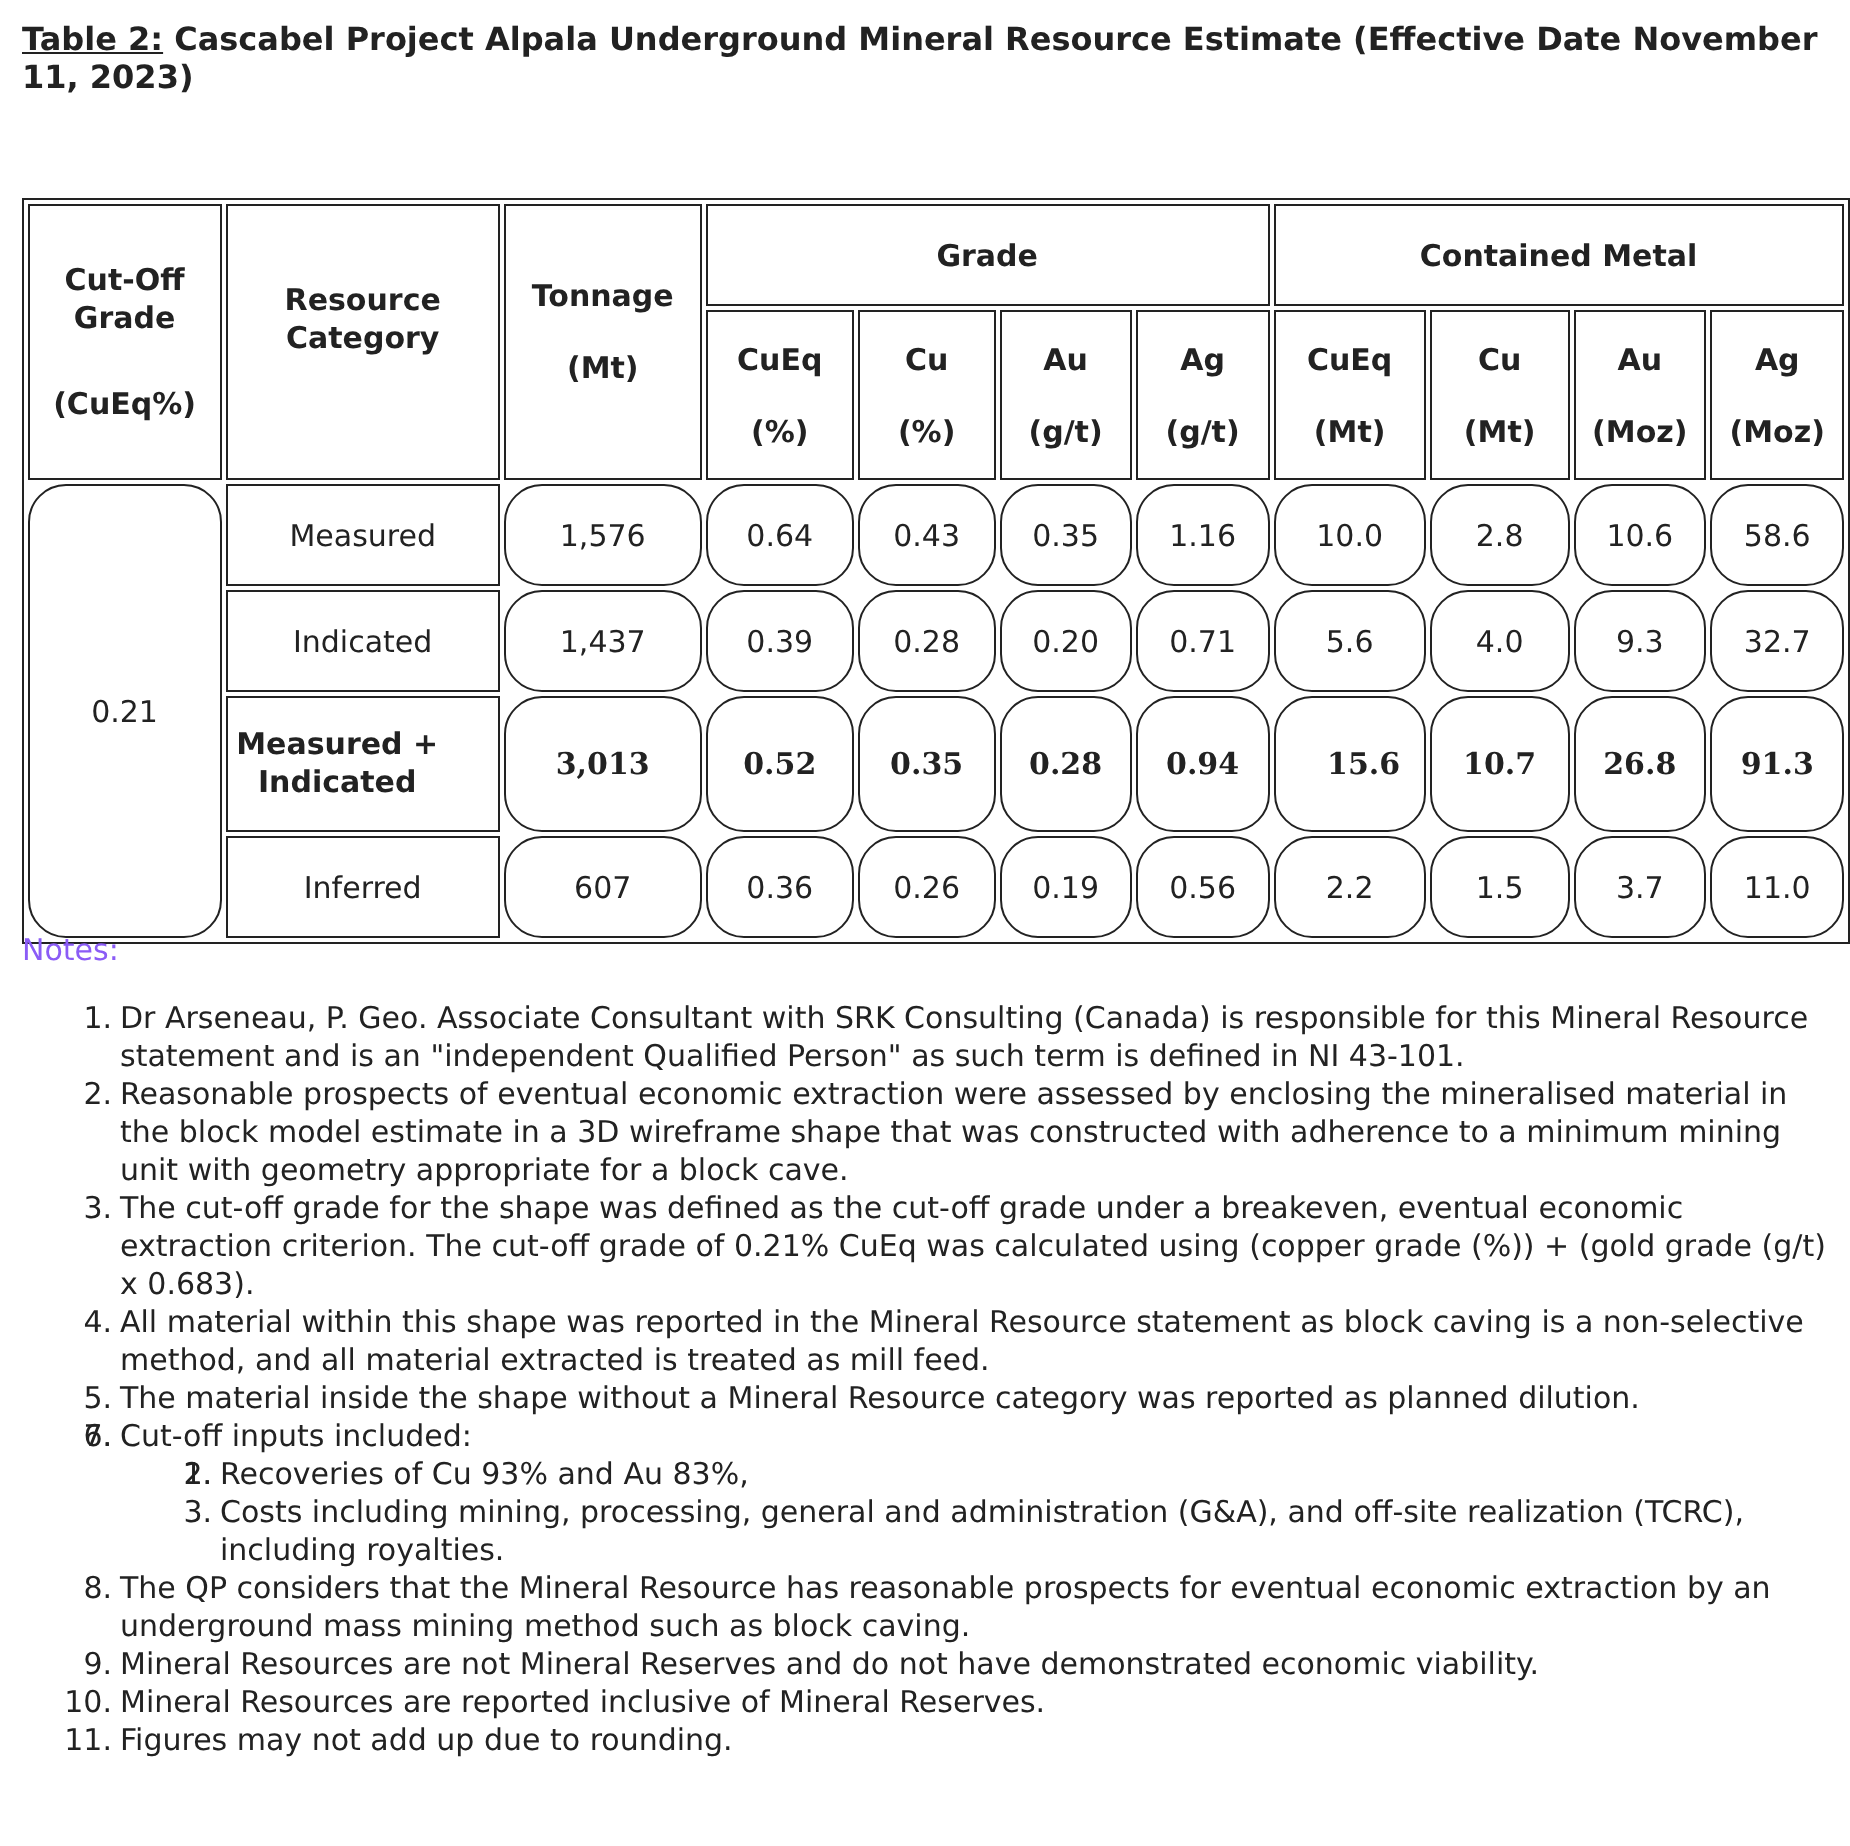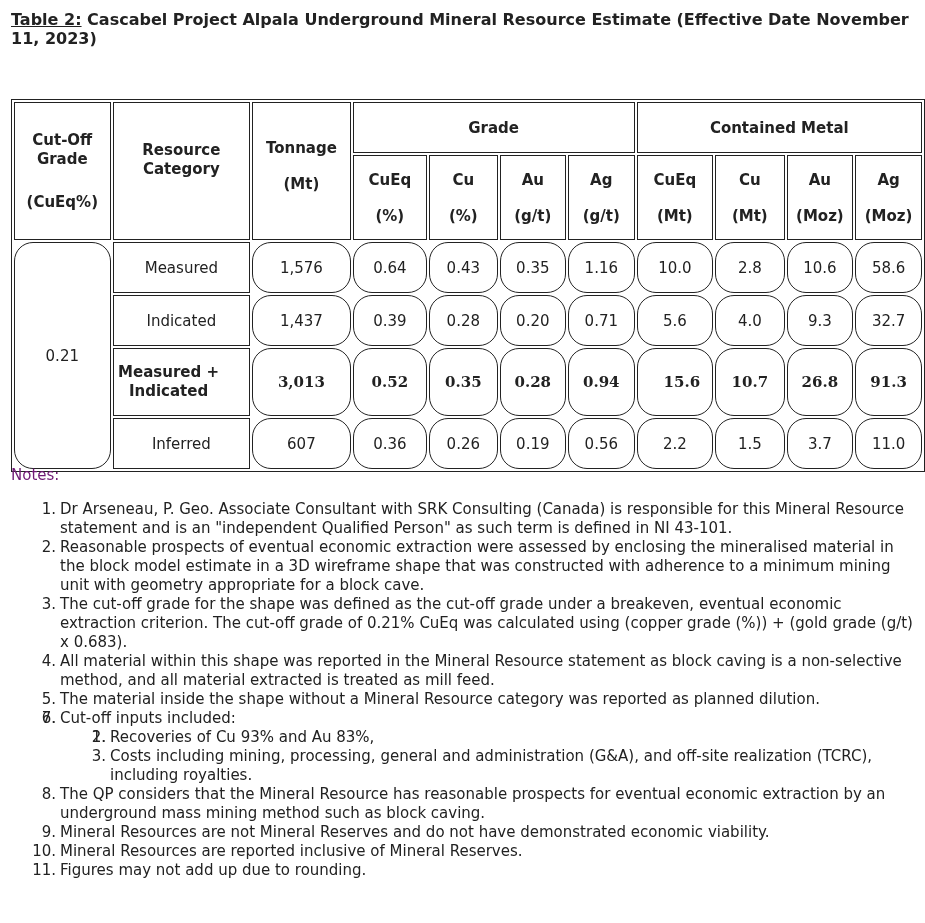--- a/index.html
+++ b/index.html
@@ -36,21 +36,21 @@
     .cg1 { width: 73px; } .cg2 { width: 67px; } .cg3 { width: 65px; } .cg4 { width: 65px; }
     .cm1 { width: 75px; } .cm2 { width: 68px; } .cm3 { width: 65px; } .cm4 { width: 65px; }
     td.cat { text-align: left; padding-left: 1px; }
     td.num { font-size: 15px; border-radius: 19px; }
     td.tonn { text-align: right; padding-right: 13px; }
     .r1 { height: 51px; } .r2 { height: 51px; } .r3 { height: 68px; } .r4 { height: 51px; }
     .bold { font-weight: bold; font-family: "DejaVu Serif", serif; }
     .bold.cat { font-family: "DejaVu Sans", sans-serif; line-height: 19px; }
     .cutoff-cell { vertical-align: middle; padding-bottom: 6px; }
     .notes-label {
-      position: absolute; left: 11px; top: 466px; font-size: 15px; color: #701a75;
+      position: absolute; left: 11px; top: 466px; font-size: 15px; color: #8b5cf6;
     }
     ol.notes {
       position: absolute; left: 60px; top: 500px; width: 860px;
       margin: 0; padding-left: 0; font-size: 15px; line-height: 19px;
       color: #222; list-style: none;
     }
     ol.notes > li { position: relative; }
     ol.notes > li > .n {
       position: absolute; left: -28px; width: 24px; text-align: right;
     }

